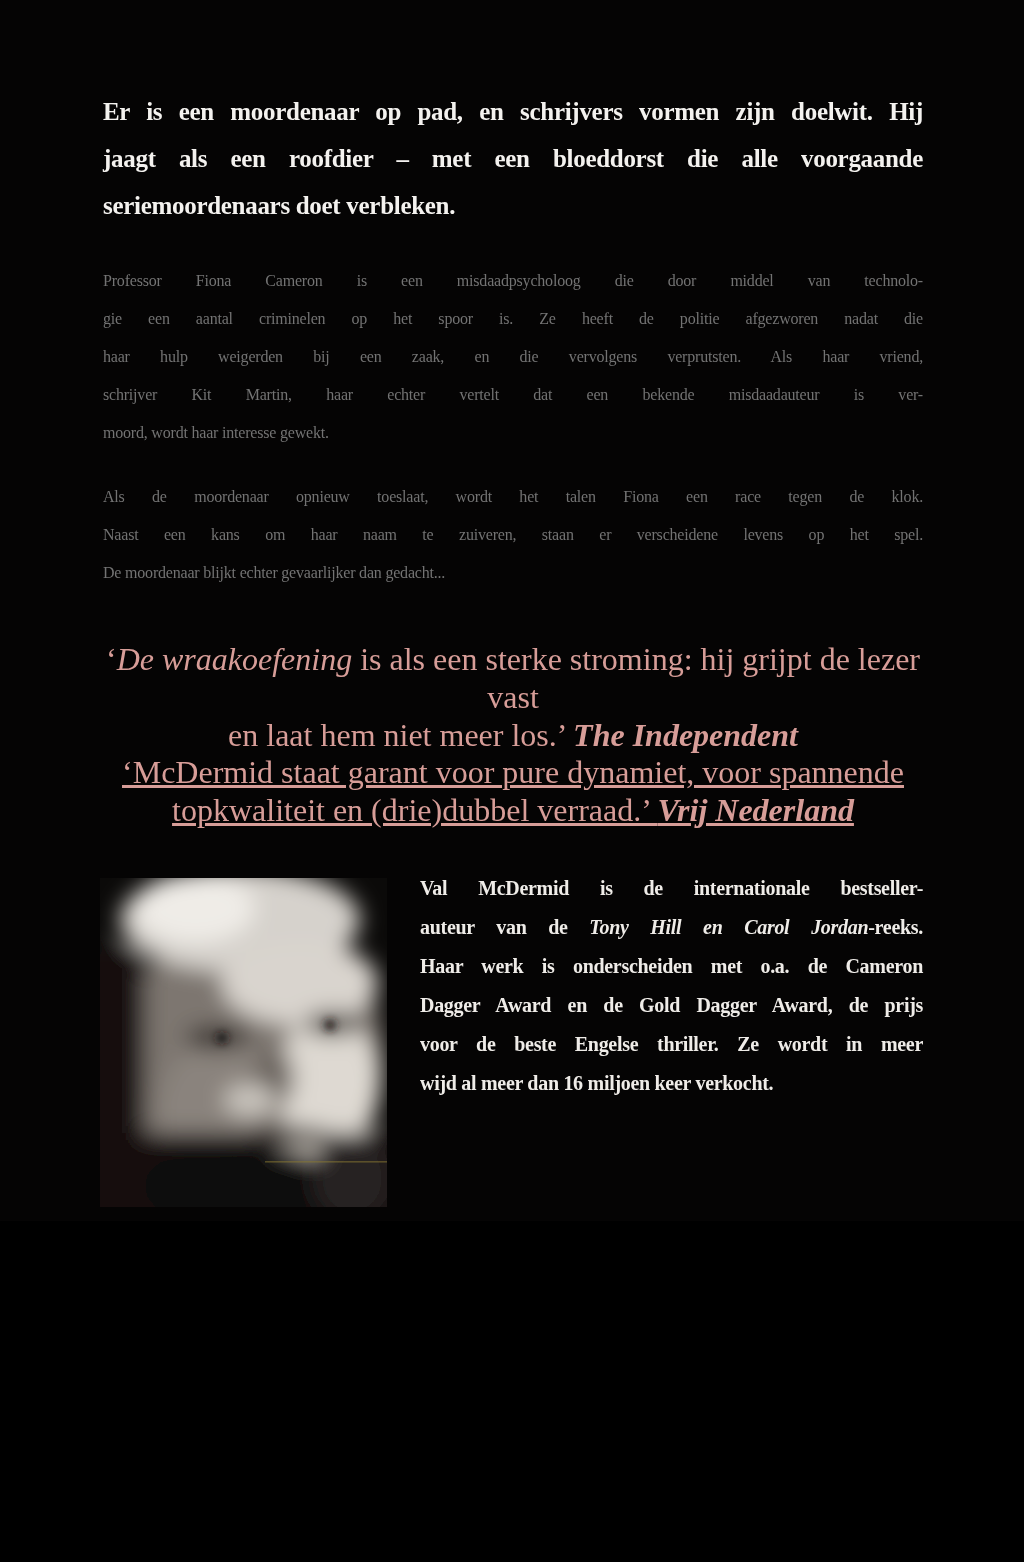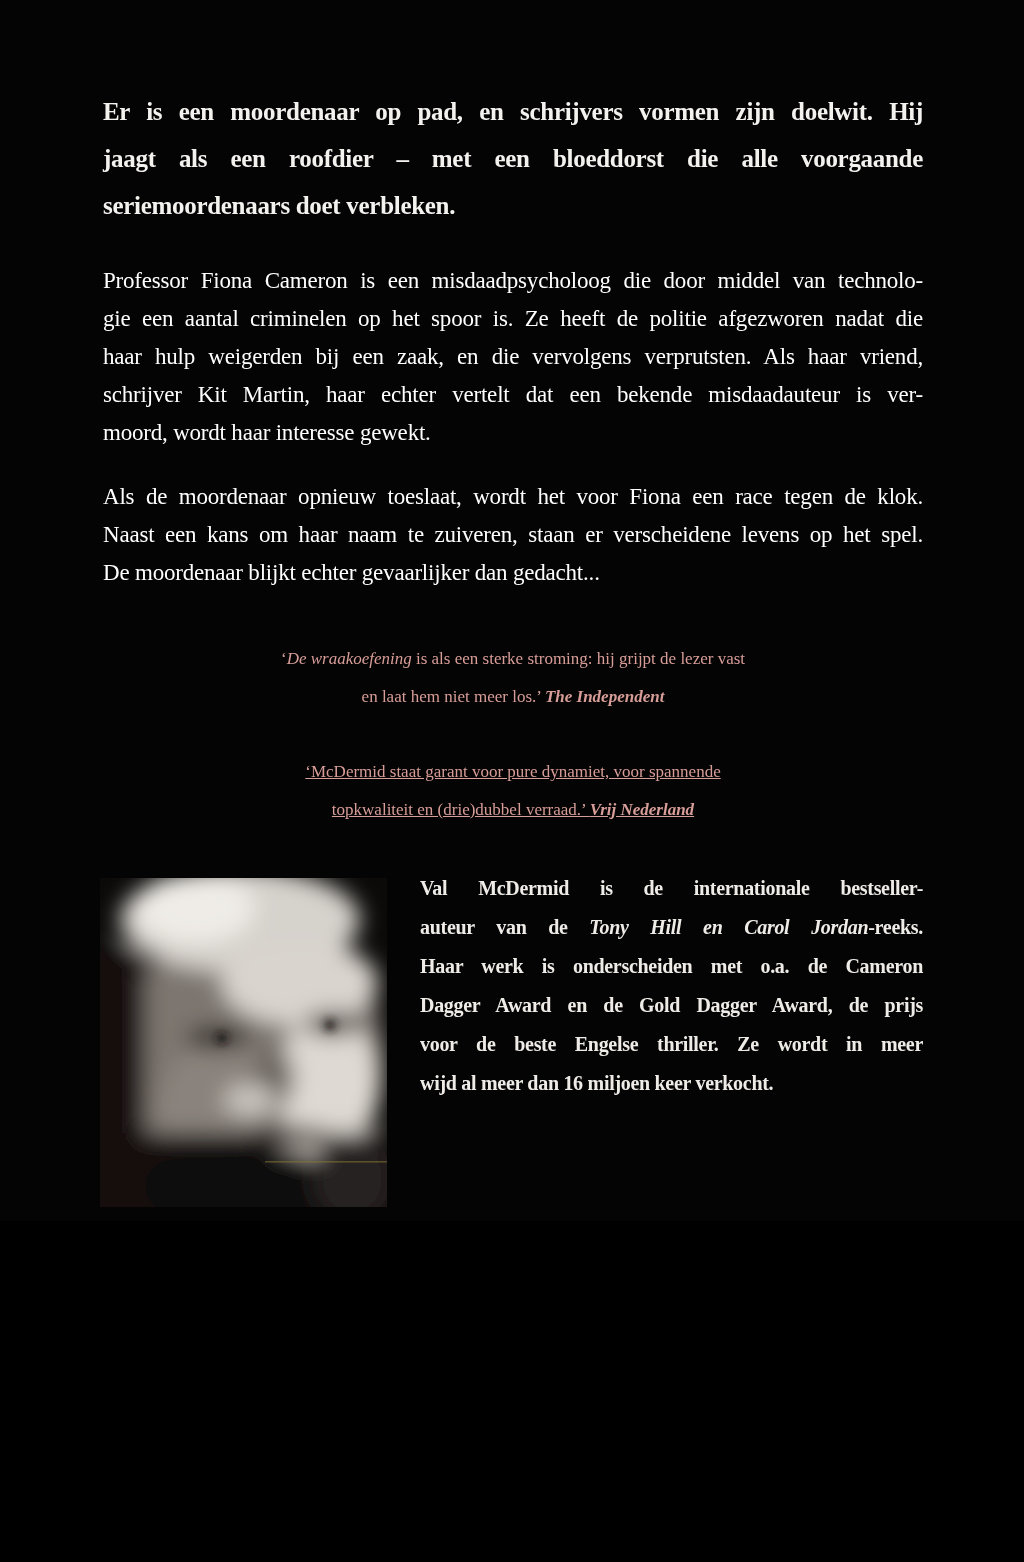--- a/index.html
+++ b/index.html
@@ -22,34 +22,34 @@
     top: 88px;
     color: #f4f2ef;
     font-weight: bold;
     font-size: 25px;
     line-height: 47px;
     letter-spacing: -0.3px;
   }
 
   
   .para {
-    color: #ffffff;
-    font-size: 23px;
+    color: #737373;
+    font-size: 16px;
     line-height: 38px;
     letter-spacing: -0.2px;
   }
   .p1 { top: 262px; }
   .p2 { top: 478px; }
 
   
   .quote {
     left: 103px; width: 820px;
     text-align: center;
     color: #d79d98;
-    font-size: 17px;
+    font-size: 32px;
     line-height: 38px;
   }
   .q1 { top: 640px; }
   .q2 { top: 753px; text-decoration: underline; }
   .quote .ital { font-style: italic; }
   .quote .src { font-style: italic; font-weight: bold; }
 
   
   .photo {
     left: 100px; top: 878px;
@@ -136,21 +136,21 @@
 
   <section class="abs col para p1">
     <span class="line just">Professor Fiona Cameron is een misdaadpsycholoog die door middel van technolo-</span>
     <span class="line just">gie een aantal criminelen op het spoor is. Ze heeft de politie afgezworen nadat die</span>
     <span class="line just">haar hulp weigerden bij een zaak, en die vervolgens verprutsten. Als haar vriend,</span>
     <span class="line just">schrijver Kit Martin, haar echter vertelt dat een bekende misdaadauteur is ver-</span>
     <span class="line">moord, wordt haar interesse gewekt.</span>
   </section>
 
   <section class="abs col para p2">
-    <span class="line just">Als de moordenaar opnieuw toeslaat, wordt het voor Fiona een race tegen de klok.</span>
+    <span class="line just">Als de moordenaar opnieuw toeslaat, wordt het talen Fiona een race tegen de klok.</span>
     <span class="line just">Naast een kans om haar naam te zuiveren, staan er verscheidene levens op het spel.</span>
     <span class="line">De moordenaar blijkt echter gevaarlijker dan gedacht...</span>
   </section>
 
   <section class="abs quote q1">
     <span class="line"><span>‘</span><span class="ital">De wraakoefening</span><span> is als een sterke stroming: hij grijpt de lezer vast</span></span>
     <span class="line"><span>en laat hem niet meer los.’ </span><span class="src">The Independent</span></span>
   </section>
 
   <section class="abs quote q2">

